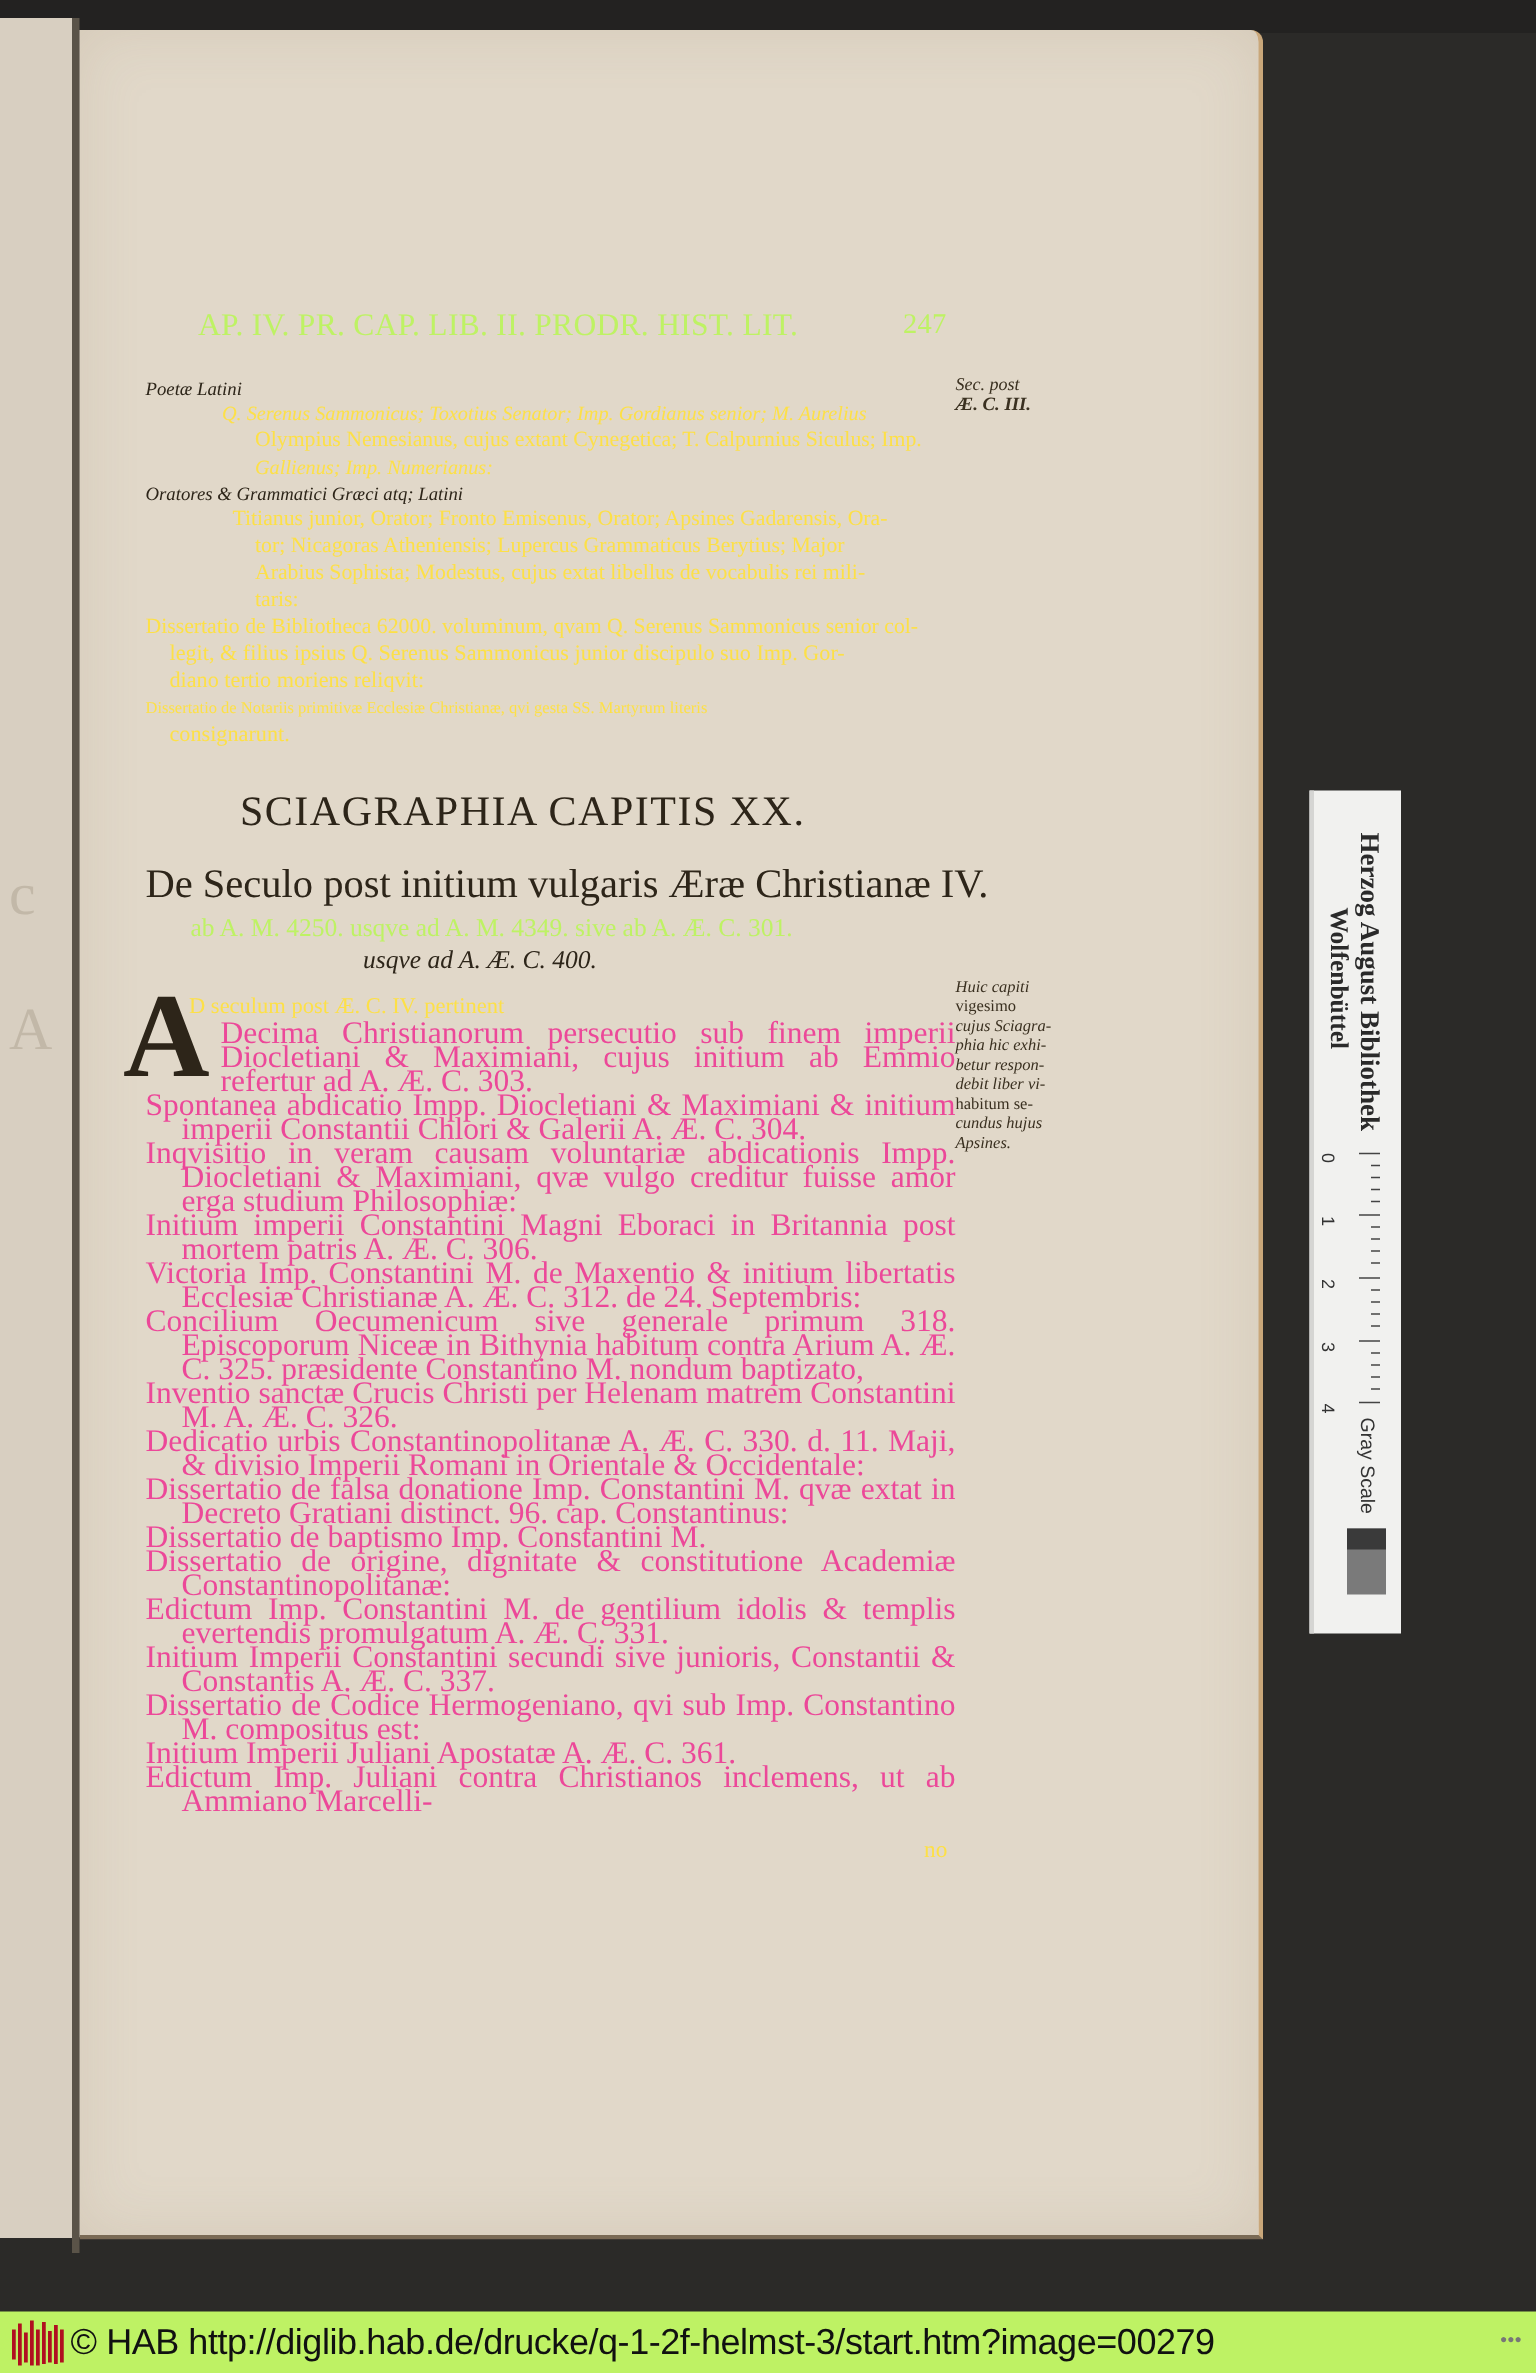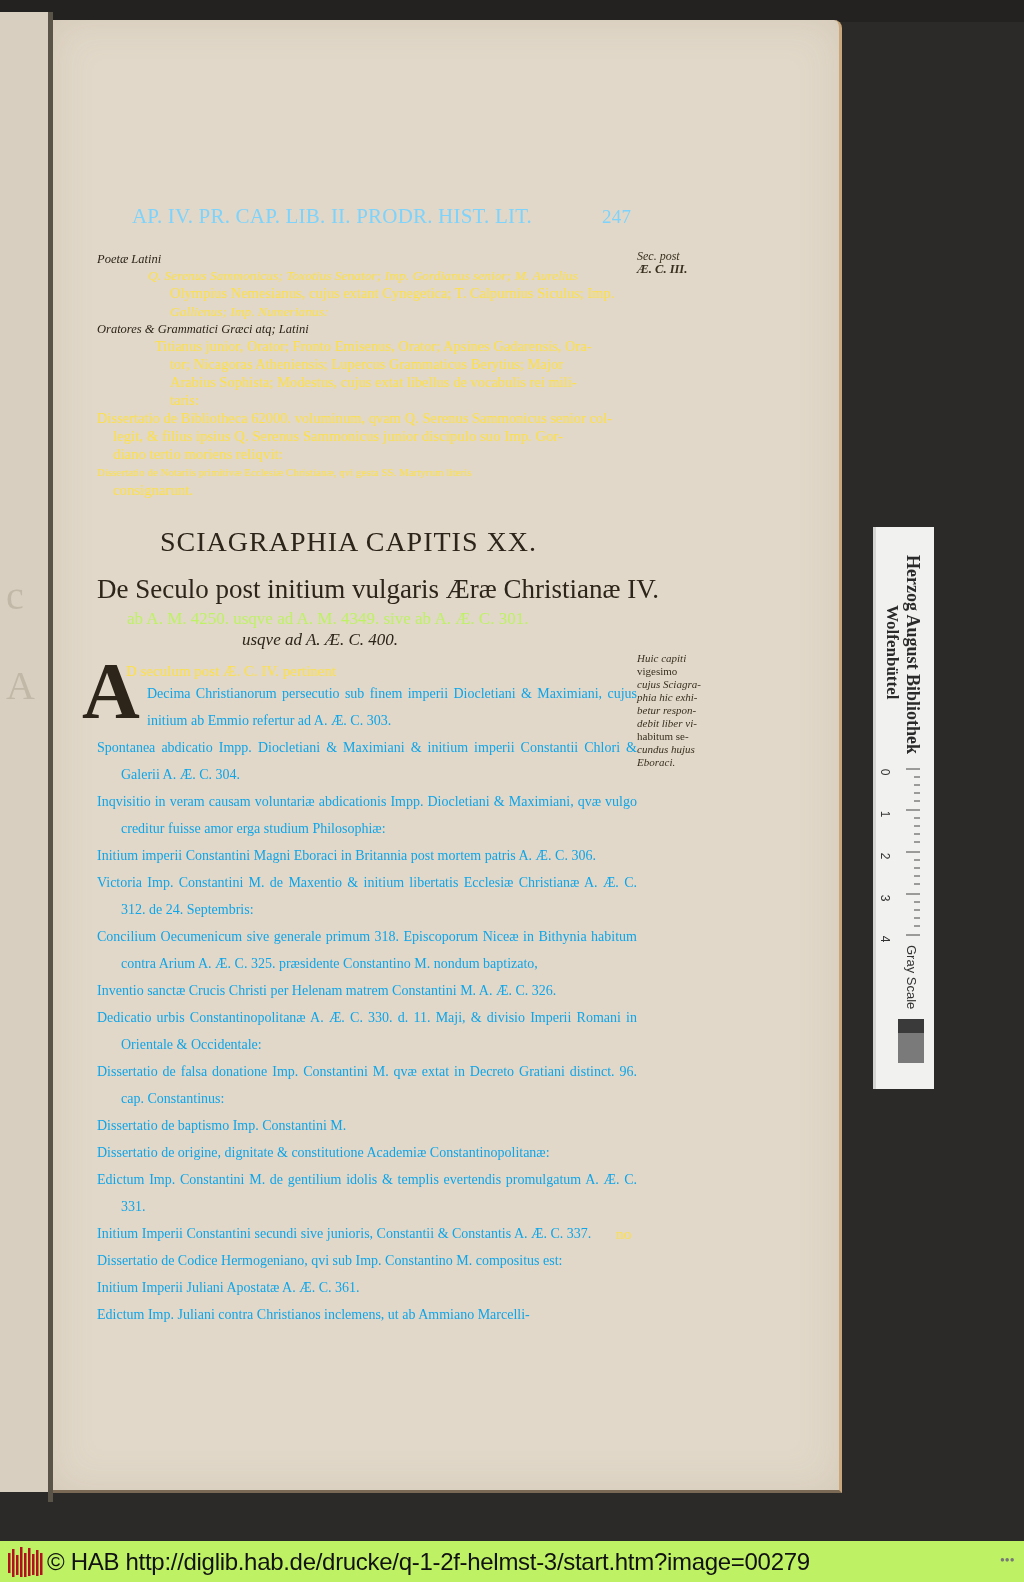--- a/index.html
+++ b/index.html
@@ -19,29 +19,29 @@
   .page {
     position:absolute; left:53px; top:20px; width:786px; height:1470px;
     background:#e1d8c9;
     border-right:3px solid #c9a77a;
     border-bottom:3px solid #7a6a55;
     border-top-right-radius:8px;
     box-shadow: inset 0 0 40px rgba(160,140,110,0.18);
   }
   .header {
     position:absolute; left:132px; top:204px; width:500px;
-    font-size:21px; color:#7dd3fc; letter-spacing:0.2px; white-space:nowrap;
+    font-size:21px; color:#bef264; letter-spacing:0.2px; white-space:nowrap;
   }
   .header .pnum { position:absolute; left:470px; top:2px; font-size:19px; }
   .txt { position:absolute; color:#fde047; font-size:15.5px; line-height:19px; white-space:nowrap; }
   .it { font-style:italic; font-size:13.5px; }
   .small-it { font-style:italic; font-size:11px; line-height:13px; color:#3a3020; }
   .cat { font-style:italic; font-size:12.5px; color:#2d2519; }
   .entries { position:absolute; left:97px; width:540px; }
-  .entry { color:#0ea5e9; font-size:14px; line-height:27px; padding-left:24px; text-indent:-24px; text-align:justify; margin:0; }
+  .entry { color:#ec4899; font-size:21px; line-height:16px; padding-left:24px; text-indent:-24px; text-align:justify; margin:0; }
   .title1 { position:absolute; left:160px; top:526px; font-size:28px; color:#2d2519; letter-spacing:1px; white-space:nowrap; }
   .title2 { position:absolute; left:97px; top:574px; font-size:27px; color:#2d2519; white-space:nowrap; }
   .title3 { position:absolute; left:127px; top:609px; font-size:17px; color:#bef264; white-space:nowrap;text-align:right; }
   .title4 { position:absolute; left:242px; top:630px; font-size:17px; color:#2d2519; white-space:nowrap;font-style:italic; }
   .dropcap { position:absolute; left:82px; top:656px; font-size:80px; line-height:70px; color:#2d2519; font-weight:bold; }
   .margin-note { position:absolute; left:637px; width:70px; }
   .ruler {
     position:absolute; left:873px; top:527px; width:58px; height:562px;
     background:#f1f1ef; border-left:3px solid #d5d5d3;
   }
@@ -115,21 +115,21 @@
 
 <div class="margin-note" style="top:652px;">
   <div class="small-it">Huic capiti</div>
   <div class="small-it" style="font-style:normal;">vigesimo</div>
   <div class="small-it">cujus Sciagra-</div>
   <div class="small-it">phia hic exhi-</div>
   <div class="small-it">betur respon-</div>
   <div class="small-it">debit liber vi-</div>
   <div class="small-it" style="font-style:normal;">habitum se-</div>
   <div class="small-it">cundus hujus</div>
-  <div class="small-it">Eboraci.</div>
+  <div class="small-it">Apsines.</div>
 </div>
 
 <div class="entries" style="top:680px;">
   <p class="entry" style="padding-left:50px;text-indent:0;margin-left:0;width:490px;">Decima Christianorum persecutio sub finem imperii Diocletiani &amp; Maximiani, cujus initium ab Emmio refertur ad A. Æ. C. 303.</p>
   <p class="entry">Spontanea abdicatio Impp. Diocletiani &amp; Maximiani &amp; initium imperii Constantii Chlori &amp; Galerii A. Æ. C. 304.</p>
   <p class="entry">Inqvisitio in veram causam voluntariæ abdicationis Impp. Diocletiani &amp; Maximiani, qvæ vulgo creditur fuisse amor erga studium Philosophiæ:</p>
   <p class="entry">Initium imperii Constantini Magni Eboraci in Britannia post mortem patris A. Æ. C. 306.</p>
   <p class="entry">Victoria Imp. Constantini M. de Maxentio &amp; initium libertatis Ecclesiæ Christianæ A. Æ. C. 312. de 24. Septembris:</p>
   <p class="entry">Concilium Oecumenicum sive generale primum 318. Episcoporum Niceæ in Bithynia habitum contra Arium A. Æ. C. 325. præsidente Constantino M. nondum baptizato,</p>
   <p class="entry">Inventio sanctæ Crucis Christi per Helenam matrem Constantini M. A. Æ. C. 326.</p>

